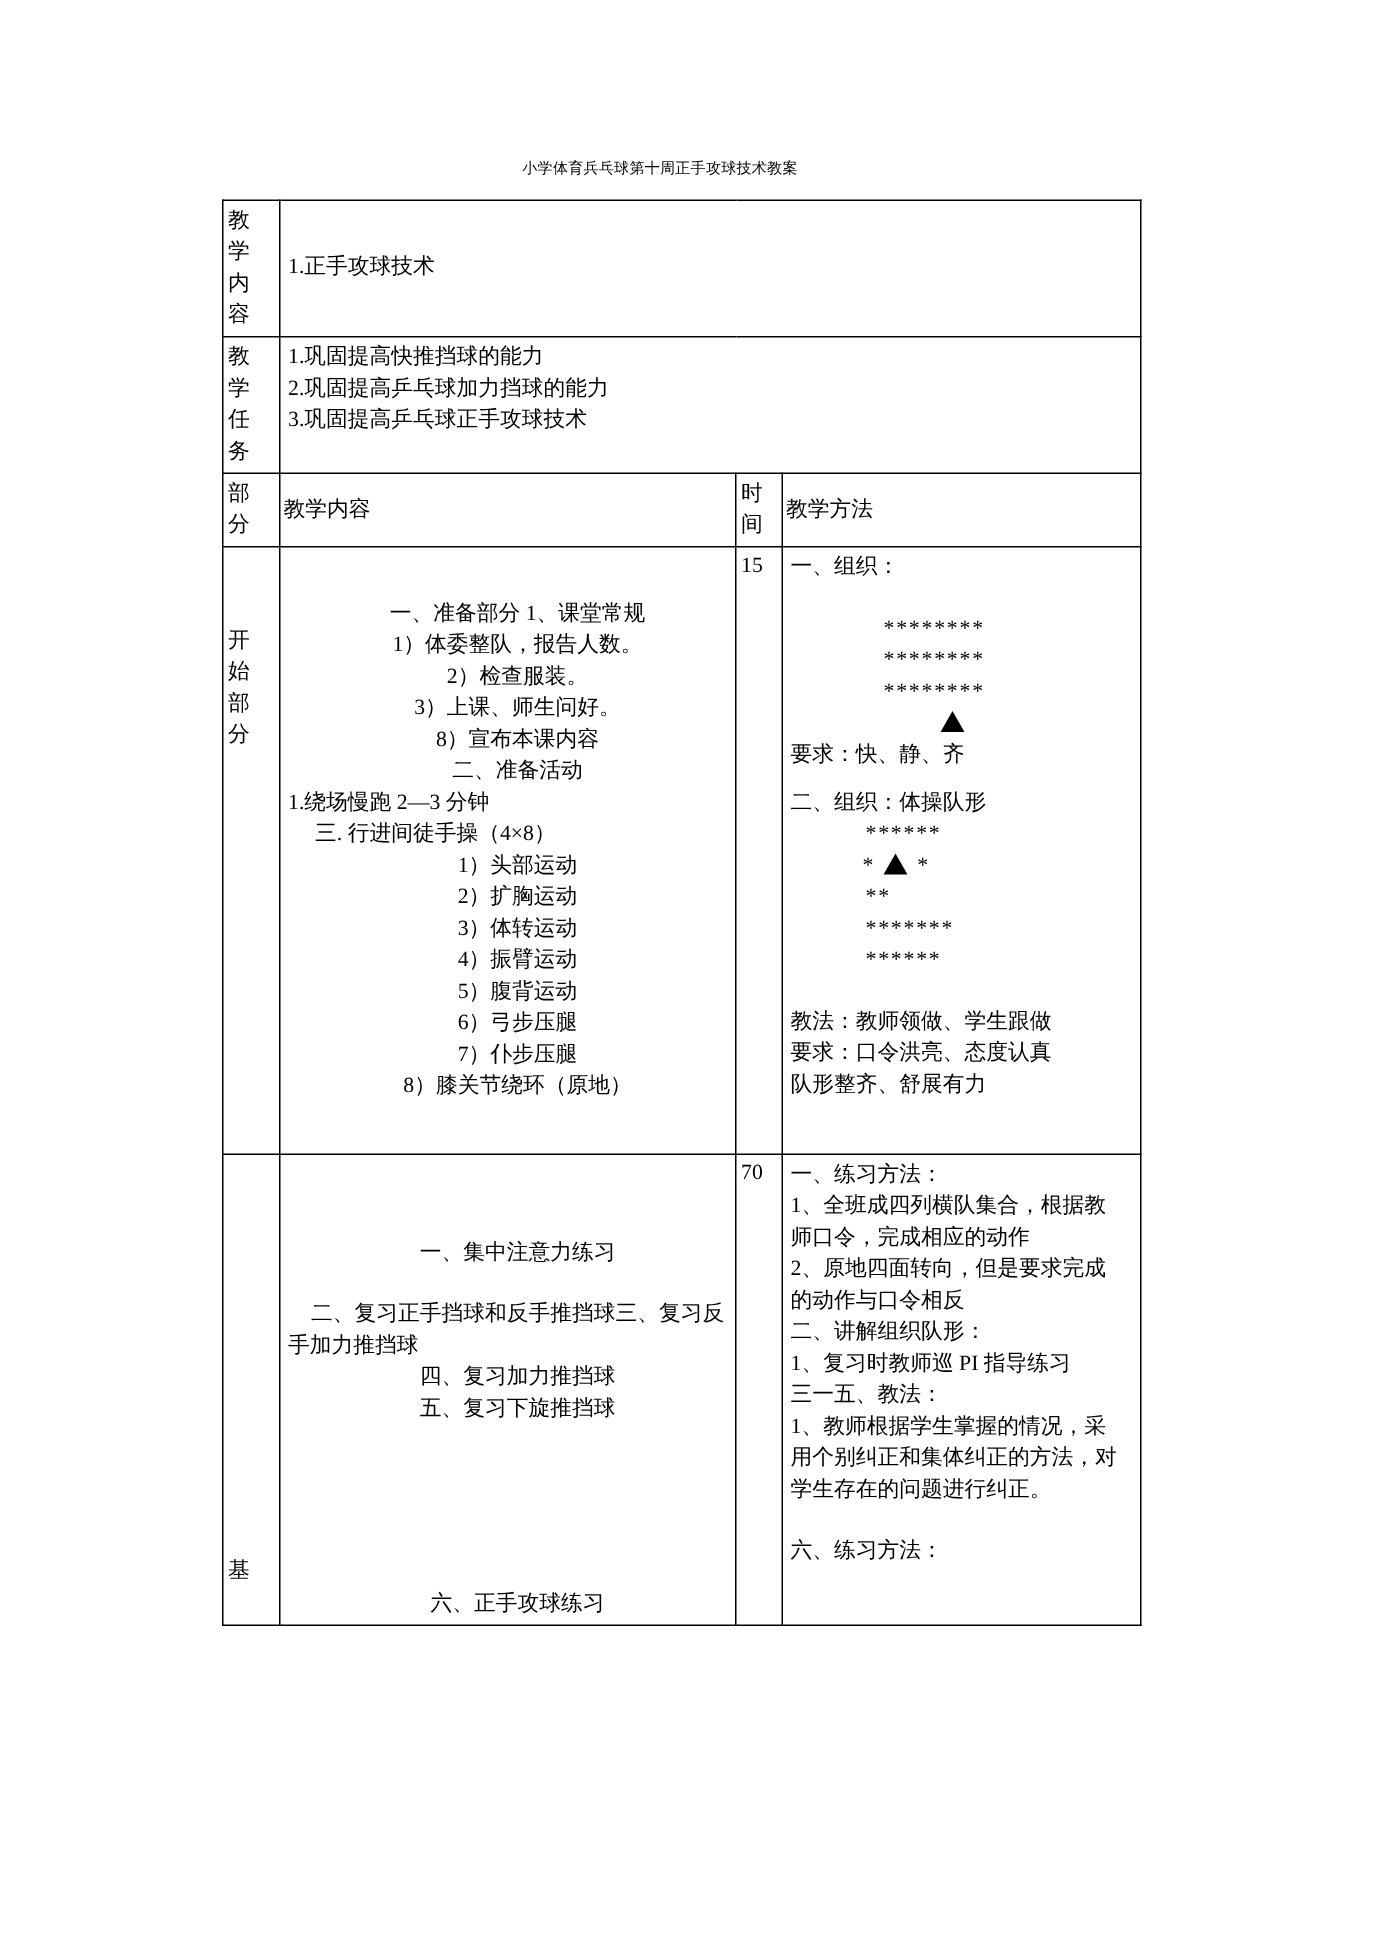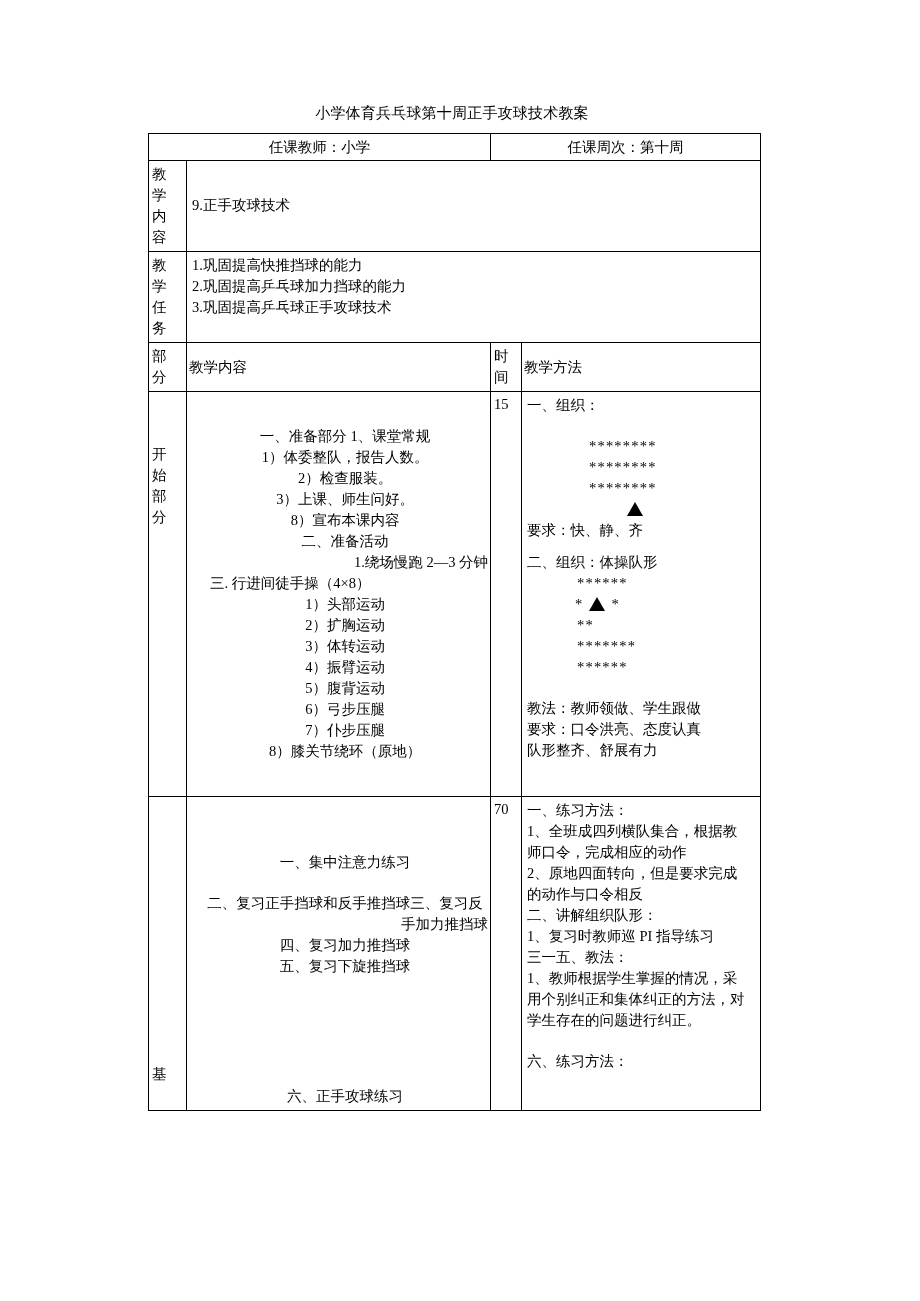--- a/index.html
+++ b/index.html
@@ -19,25 +19,25 @@
   .page {
     position: absolute;
     left: 0; top: 0;
     width: 920px;
     height: 1301px;
   }
 
   
   .doc-title {
     position: absolute;
-    left: 146px;
+    left: 134px;
     top: 103px;
     width: 612px;
     text-align: center;
-    font-size: 15px;
+    font-size: 10px;
     line-height: 20px;
     letter-spacing: 0.2px;
     white-space: nowrap;
   }
 
   
   table.lesson-table {
     position: absolute;
     left: 148px;
     top: 133px;
@@ -103,21 +103,21 @@
   .colhdr-stack span { display: block; }
 
   
   .seclabel {
     padding: 0 0 0 3px !important;
     line-height: 23px;
   }
   .seclabel span { display: block; }
 
   
-  .ind-0  { margin-left: 0 !important; text-align: right; }
+  .ind-0  { margin-left: 0 !important; }
   .ind-1  { margin-left: 10px !important; text-align: center; }
   .ind-2  { margin-left: 18px !important; font-family: Liberation Serif, serif; }
   .gap-sm { height: 11px; }
   .gap-md { height: 20px; }
   .gap-lg { height: 31px; }
   .gap-xl { height: 52px; }
 
   
   .timeval {
     padding: 2px 0 0 3px !important;
@@ -162,35 +162,31 @@
 
   <table class="lesson-table">
     <colgroup>
       <col class="c-part">
       <col class="c-main">
       <col class="c-time">
       <col class="c-method">
     </colgroup>
     <tbody>
 
-      <tr>
-        <td class="hdr-cell" colspan="2">任课教师：小学</td>
-        <td class="hdr-cell" colspan="2">任课周次：第十周</td>
-      </tr>
 
       <tr>
         <td class="vlabel">
           <span>教</span>
           <span>学</span>
           <span>内</span>
           <span>容</span>
         </td>
         <td class="content" colspan="3">
           <div class="gap-lg"></div>
-          <p>9.正手攻球技术</p>
+          <p>1.正手攻球技术</p>
           <div class="gap-lg"></div>
         </td>
       </tr>
 
       <tr>
         <td class="vlabel">
           <span>教</span>
           <span>学</span>
           <span>任</span>
           <span>务</span>

